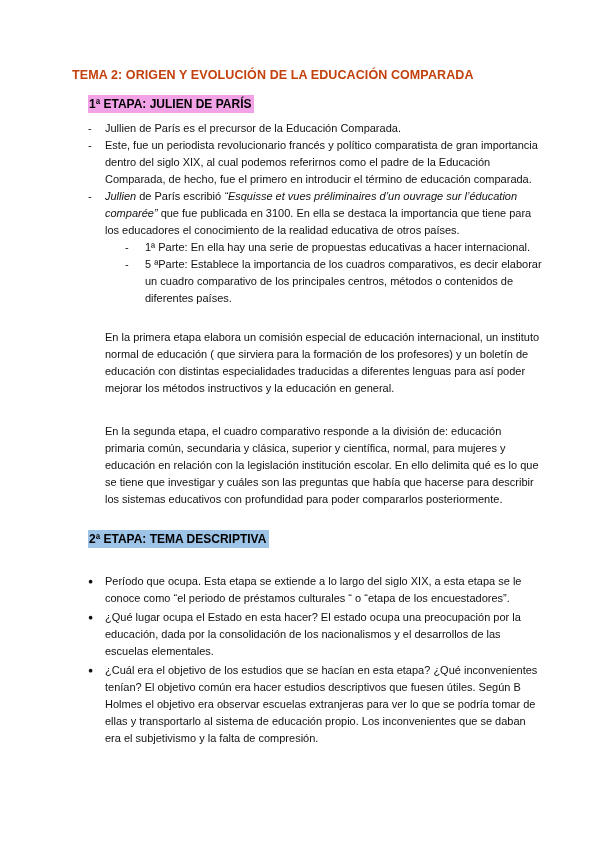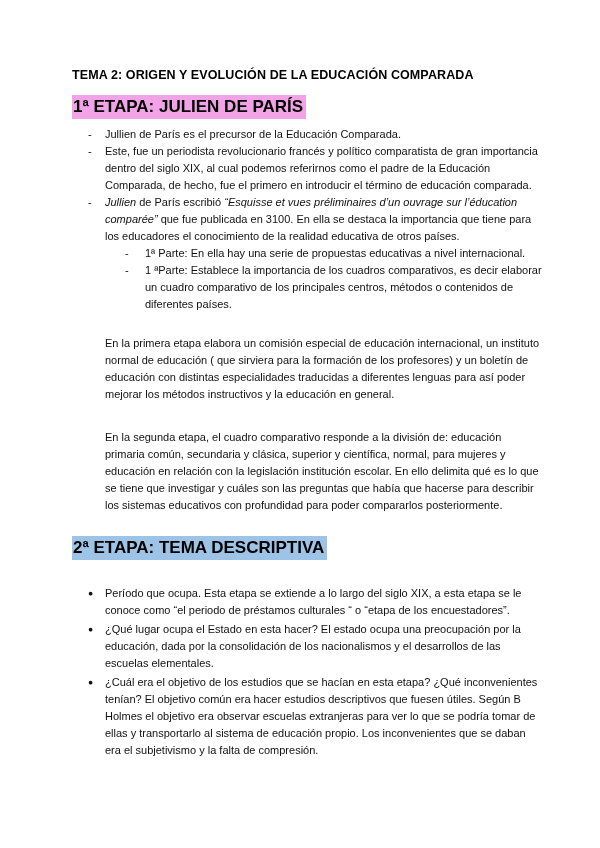--- a/index.html
+++ b/index.html
@@ -12,26 +12,26 @@
   }
   .page {
     box-sizing:border-box;
     width:600px; height:848px;
     padding:68px 58px 0 72px;
   }
   .doc-title {
     font-size:12.5px; font-weight:bold;
     letter-spacing:0.1px;
     margin:0 0 13px 0;
-    color:#000000;
+    color:#c2410c;
   }
   .section-heading {
-    font-size:17px; font-weight:bold;
+    font-size:12px; font-weight:bold;
     color:#000000;
-    margin:0 0 7px 0;
+    margin:0 0 7px 16px;
   }
   .hl {
     display:inline-block;
     padding:2px 3px 2px 1px;
   }
   .body-text { font-size:11px; line-height:17px; }
 
   .li { display:flex; align-items:flex-start; }
   .li .marker {
     flex:0 0 auto;
@@ -83,26 +83,26 @@
 
     <div class="li">
       <span class="marker">-</span>
       <span class="txt">
         <span class="i">Jullien</span><span> de París escribió </span><span class="i">“Esquisse et vues préliminaires d’un ouvrage sur l’éducation comparée”</span><span> que fue publicada en 3100. En ella se destaca la importancia que tiene para los educadores el conocimiento de la realidad educativa de otros países.</span>
       </span>
     </div>
 
     <div class="li li-sub">
       <span class="marker">-</span>
-      <span class="txt">1ª Parte:  En ella hay una serie de propuestas educativas a nivel internacional.</span>
+      <span class="txt">1ª Parte:  En ella hay una serie de propuestas educativas a hacer internacional.</span>
     </div>
 
     <div class="li li-sub">
       <span class="marker">-</span>
-      <span class="txt">1 ªParte:  Establece la importancia de los cuadros comparativos, es decir elaborar un cuadro comparativo de los principales centros, métodos o contenidos de diferentes países.</span>
+      <span class="txt">5 ªParte:  Establece la importancia de los cuadros comparativos, es decir elaborar un cuadro comparativo de los principales centros, métodos o contenidos de diferentes países.</span>
     </div>
 
   </div>
 
   <div class="spacer-22"></div>
 
   <p class="body-text para">En la primera etapa elabora un comisión especial de educación internacional, un instituto normal de educación ( que sirviera para la formación de los profesores) y  un boletín de educación con distintas especialidades traducidas a diferentes lenguas para así poder mejorar los métodos instructivos y la educación en general.</p>
 
   <div class="spacer-26"></div>
 

